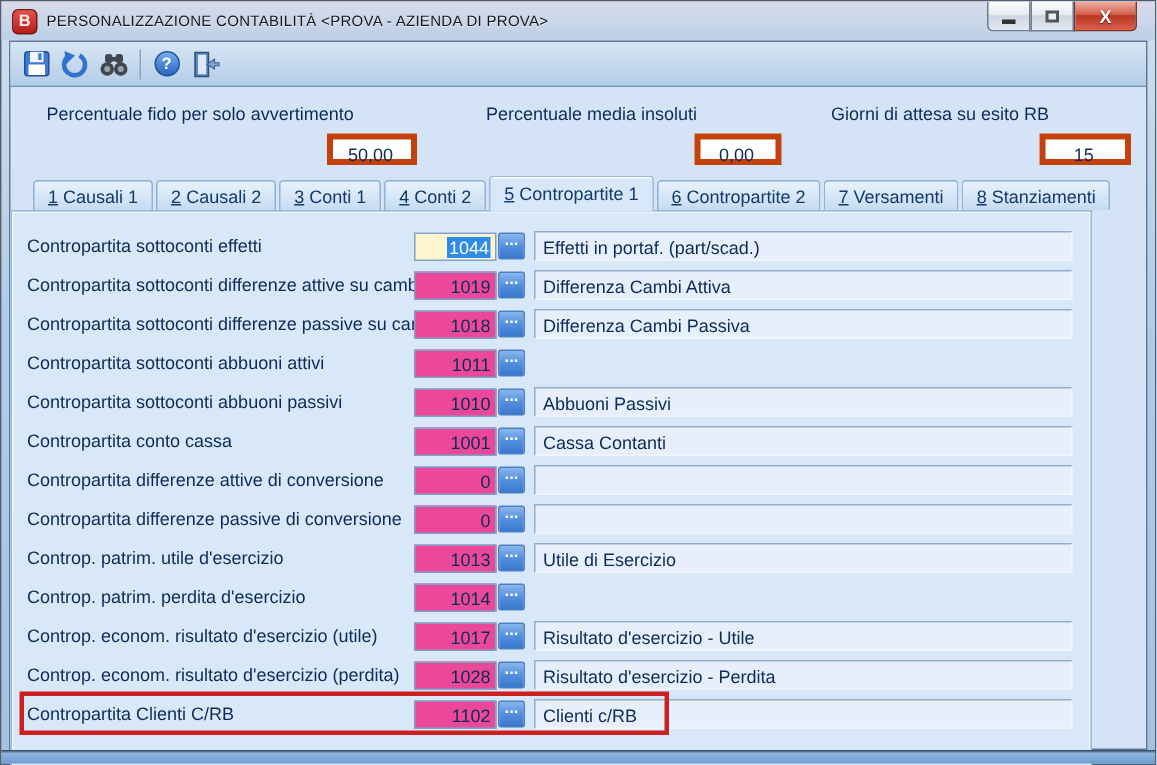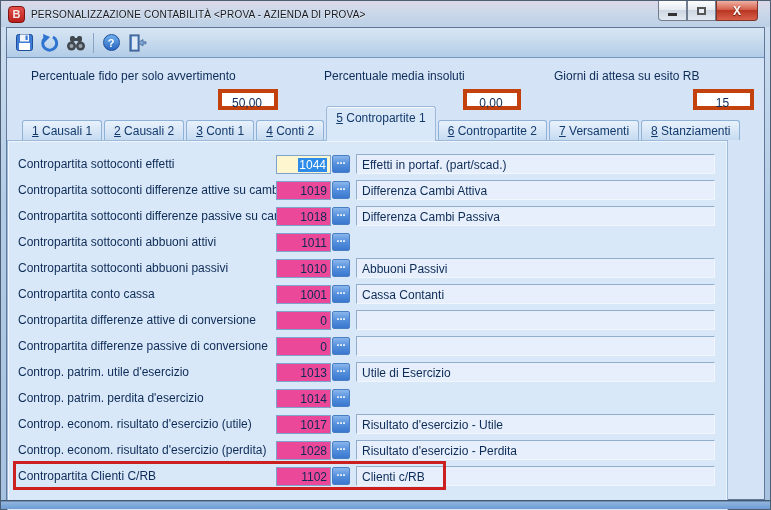--- a/index.html
+++ b/index.html
@@ -55,21 +55,21 @@
   .fl1 { left:24px; }  .fb1 { left:211px; width:60px; }
   .fl2 { left:317px; } .fb2 { left:456px; width:58px; }
   .fl3 { left:547px; } .fb3 { left:686px; width:61px; }
 
   
   .tabstrip { display:flex; align-items:flex-end; padding-left:15px; margin-top:20px; height:22px; position:relative; z-index:2; }
   .tab { height:20px; padding:3px 9px 0 9px; margin-right:2px; white-space:nowrap;
     background:linear-gradient(180deg,#e9f2fc 0%,#c6dbf1 100%);
     border:1px solid #8fb2d8; border-bottom:none; border-radius:3px 3px 0 0;
     color:#123a6d; cursor:default; }
-  .tab.active { height:34px; padding-top:4px; background:#d9e8f8;
+  .tab.active { height:23px; padding-top:4px; background:#d9e8f8;
     border-color:#9db9d9; box-shadow:inset 0 1px 0 #f6fafd; position:relative; }
   .tab.active::after { content:""; position:absolute; left:0; right:0; bottom:-1px; height:2px; background:#d9e8f8; }
   .tab .num { text-decoration:underline; }
 
   
   .panel { position:relative; width:721px; height:379px;
     background:#d9e8f8; border:1px solid #9db9d9; box-shadow:inset 0 0 0 1px #eef5fc;
     padding-top:10px; }
 
   .row { display:flex; align-items:center; height:26px; padding-left:10px; }

